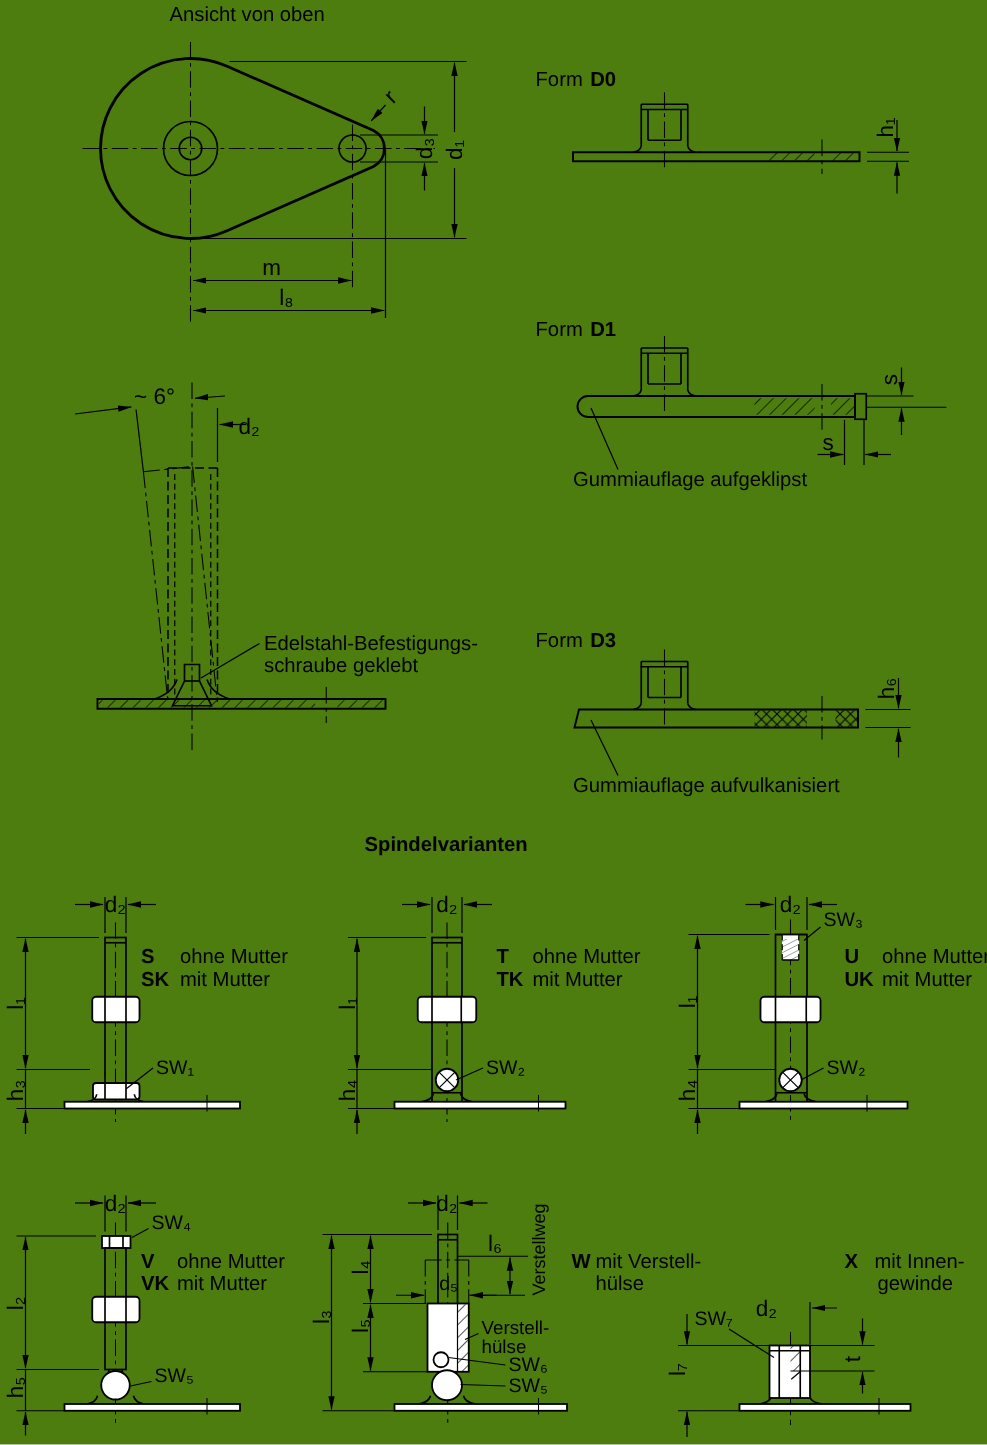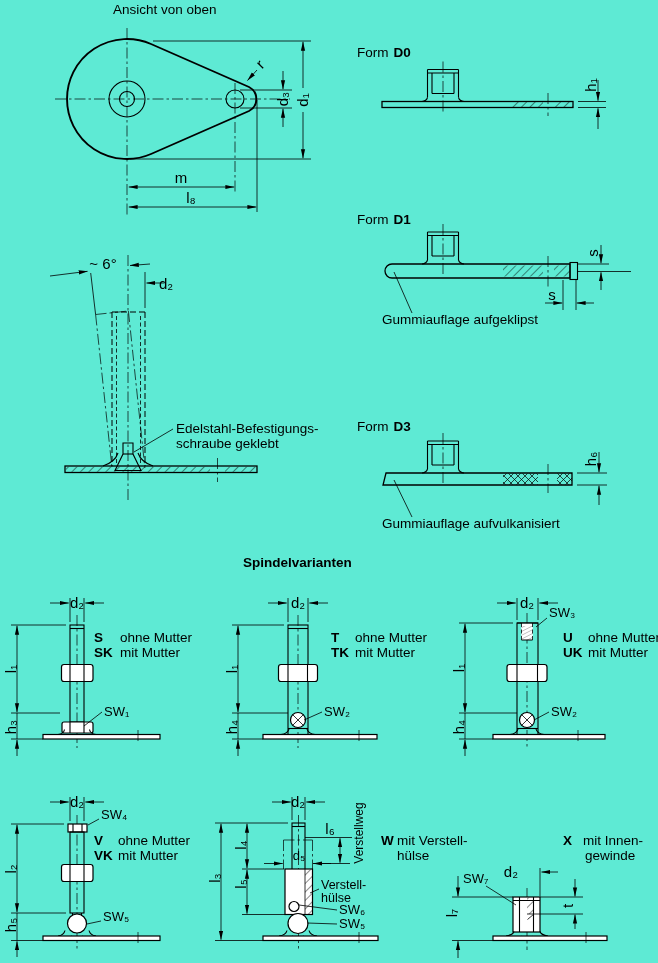--- a/index.html
+++ b/index.html
@@ -1,16 +1,16 @@
 <!DOCTYPE html>
 <html><head>
 <meta charset="utf-8">
 <style>
   html,body{margin:0;padding:0;background:#fff}
-  .stage{position:relative;width:658px;height:963px;background:#5eead4;overflow:hidden}
+  .stage{position:relative;width:658px;height:963px;background:#4d7c0f;overflow:hidden}
   text{font-family:"Liberation Sans","DejaVu Sans",sans-serif;fill:#000}
   .t{font-size:13.5px}
   .b{font-weight:bold}
   .d{font-size:15px}
   .s12{font-size:12px}
   .s125{font-size:12.5px}
   .s13{font-size:13px}
   .ln{stroke:#000;stroke-width:1.1;fill:none}
   .ln2{stroke:#000;stroke-width:1.9;fill:none}
   .ln13{stroke:#000;stroke-width:1.3;fill:none}

